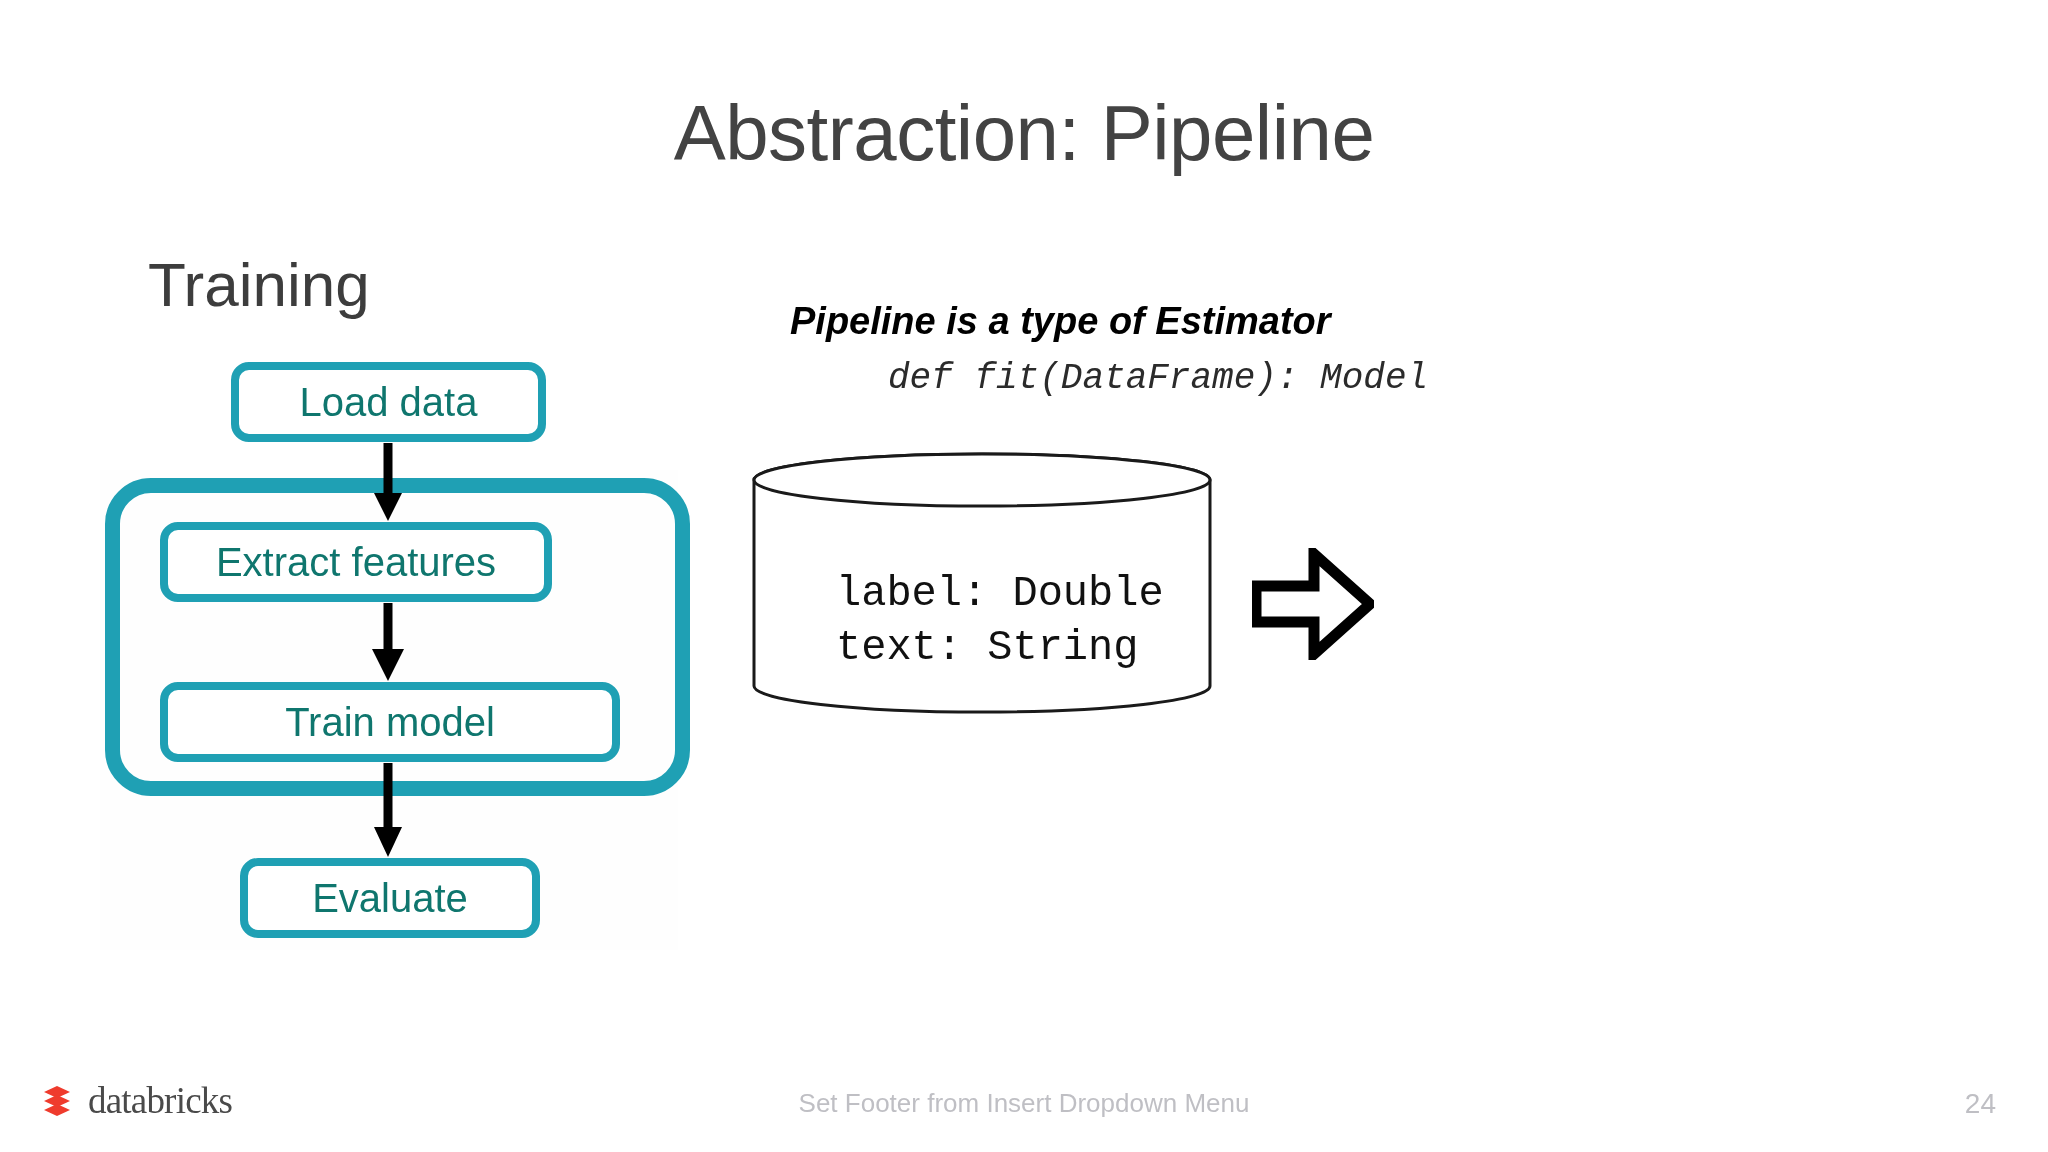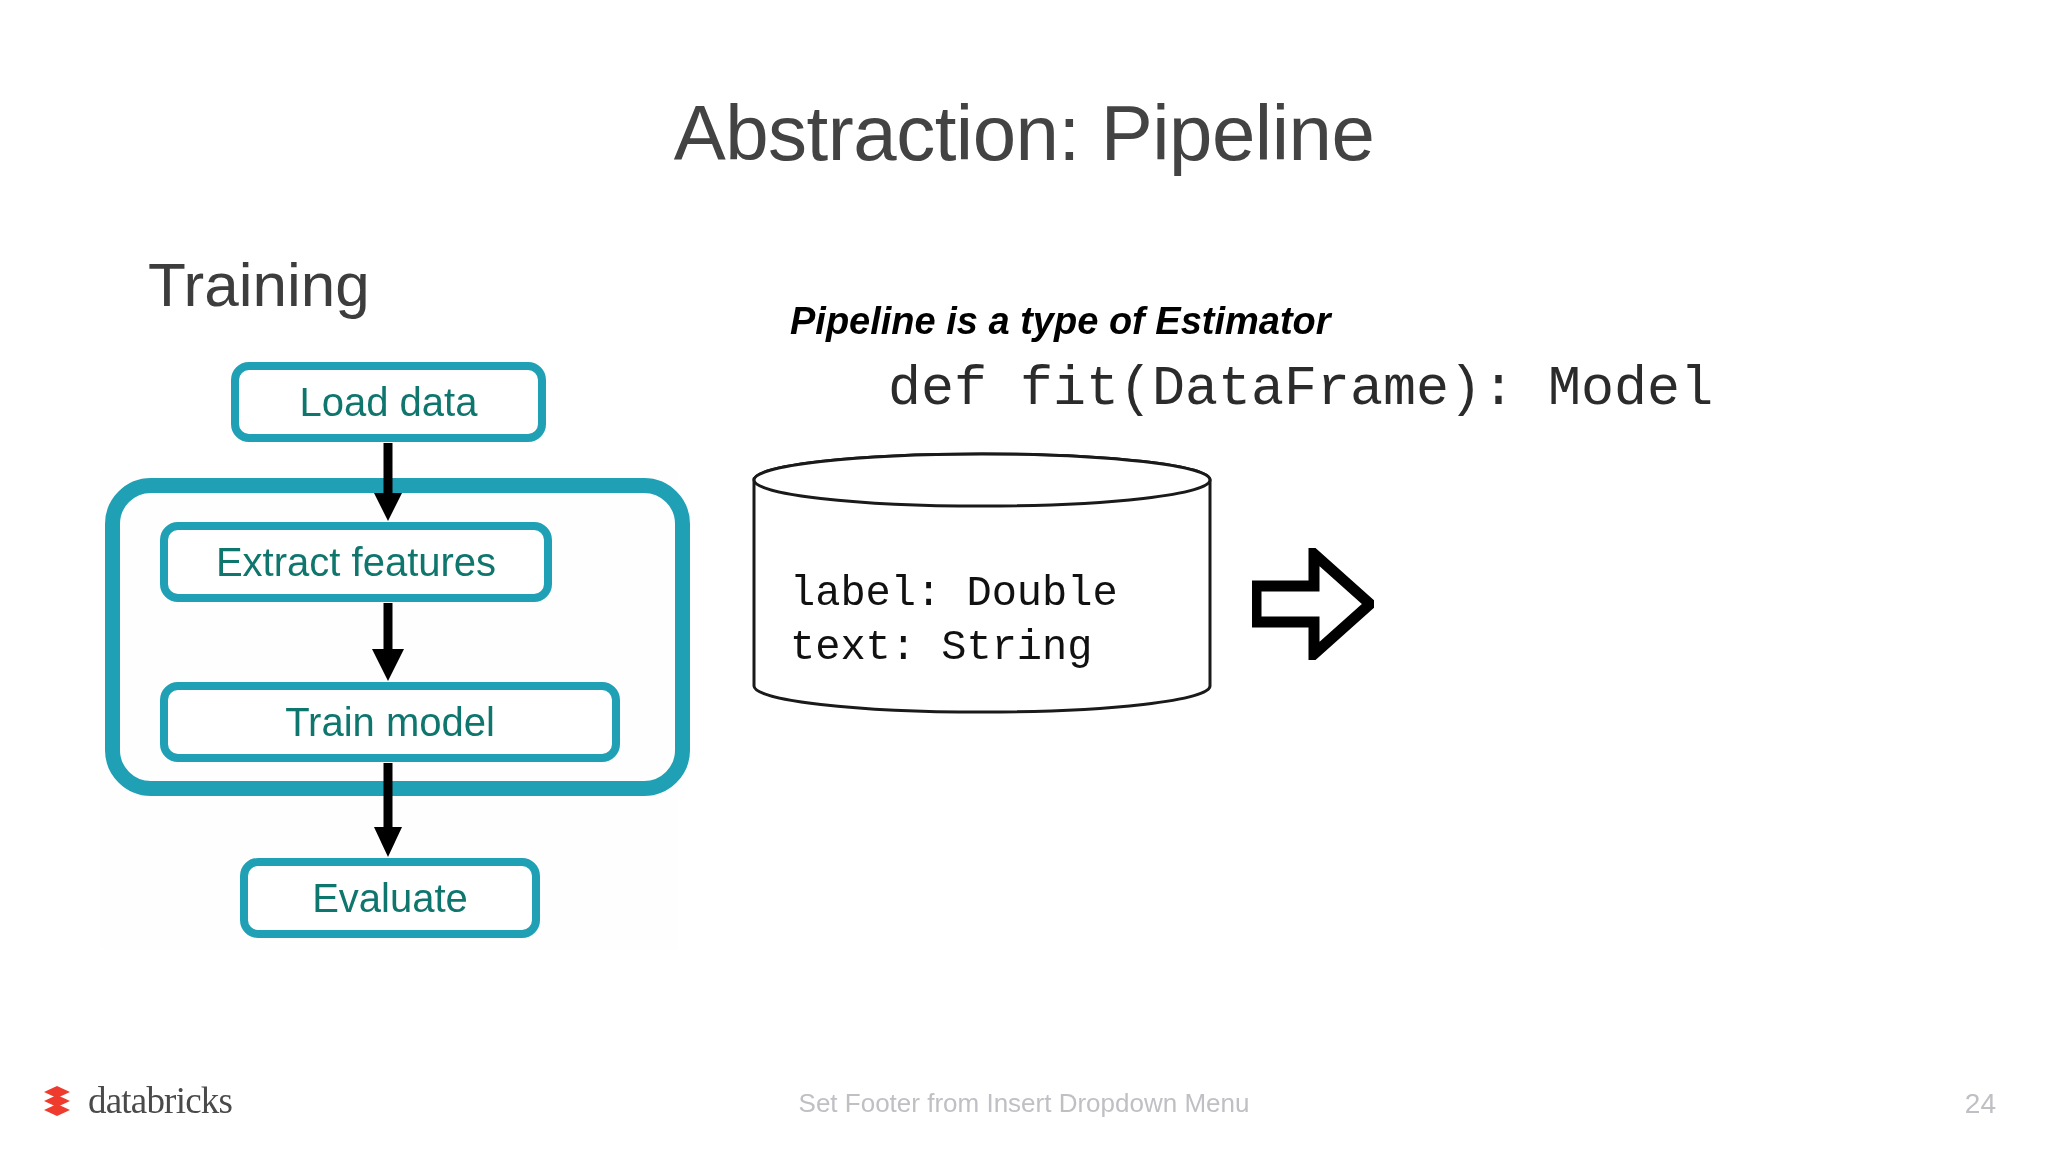--- a/index.html
+++ b/index.html
@@ -108,34 +108,35 @@
     font-weight: bold;
     color: #000000;
     white-space: nowrap;
     font-style: italic;
   }
   .fit-signature {
     position: absolute;
     left: 888px;
     top: 358px;
     font-family: "Liberation Mono", monospace;
-    font-size: 55px;
+    font-size: 36px;
     color: #2b2b2b;
     white-space: nowrap;
+    font-style: italic;
   }
   .cylinder {
     position: absolute;
     left: 752px;
     top: 452px;
     width: 460px;
     height: 262px;
   }
   .cylinder-text {
     position: absolute;
-    left: 790px;
+    left: 836px;
     top: 568px;
     font-family: "Liberation Mono", monospace;
     font-size: 42px;
     color: #111111;
     line-height: 1.28;
     white-space: nowrap;
   }
   .block-arrow {
     position: absolute;
     left: 1252px;

